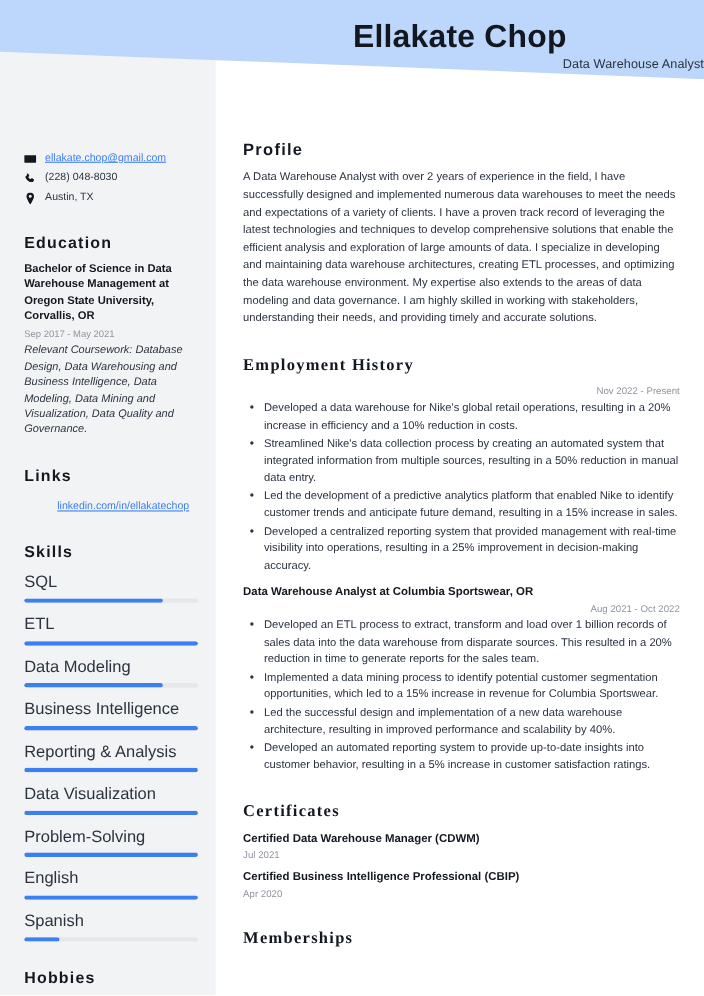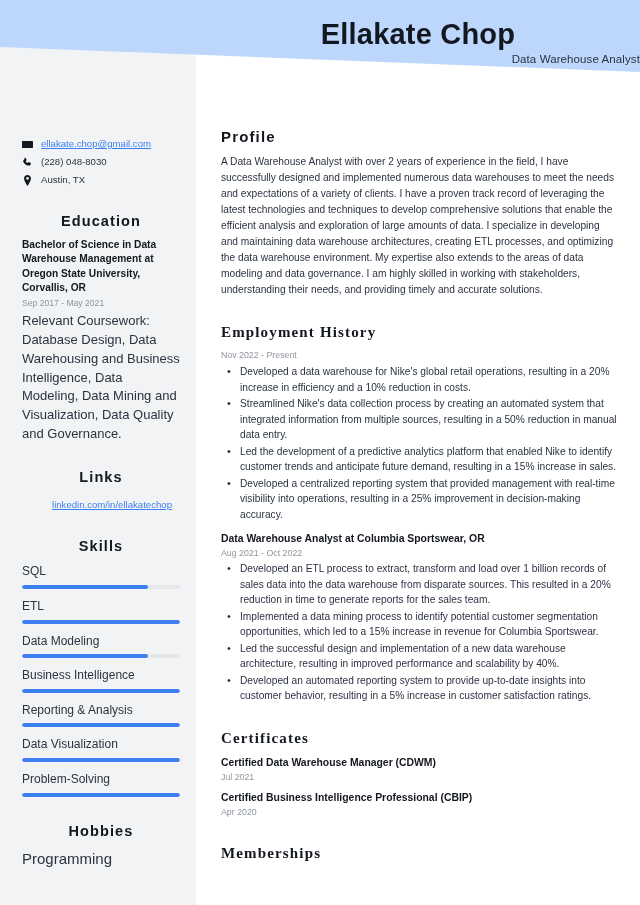--- a/index.html
+++ b/index.html
@@ -86,53 +86,53 @@
     color: #3b7ff2;
     text-decoration: underline;
     word-break: break-all;
   }
   .side-h {
     font-size: 14.5px;
     font-weight: bold;
     color: #13171f;
     letter-spacing: 1.1px;
     margin: 26px 0 9px 0;
-    text-align: center;
   }
   .edu-deg {
     font-size: 10.2px;
     font-weight: bold;
     color: #13171f;
     line-height: 1.42;
   }
   .edu-date {
     font-size: 8.6px;
     color: #8e949e;
     margin-top: 2px;
     line-height: 1.35;
   }
   .edu-desc {
-    font-size: 13px;
+    font-size: 10px;
     color: #2b3341;
     line-height: 1.44;
     margin-top: 3px;
+    font-style: italic;
   }
   .links-url {
     font-size: 9.6px;
     color: #3b7ff2;
     text-decoration: underline;
     word-break: break-all;
     line-height: 1.4;
     padding-left: 30px;
   }
   .skill {
     margin-bottom: 10px;
   }
   .skill-name {
-    font-size: 12px;
+    font-size: 15px;
     color: #2b3341;
     margin-bottom: 5px;
     line-height: 1.3;
     margin-top: 10px;
   }
   .skill-track {
     position: relative;
     width: 100%;
     height: 4px;
     background: #e6e7e9;
@@ -180,20 +180,21 @@
     font-weight: bold;
     color: #13171f;
     line-height: 1.4;
   }
   .job-date {
     font-size: 8.8px;
     color: #8e949e;
     margin-top: 1px;
     margin-bottom: 2px;
     line-height: 1.35;
+    text-align: right;
   }
   ul.bullets {
     list-style: none;
     margin: 0 0 10px 0;
     padding: 0;
   }
   ul.bullets li {
     position: relative;
     font-size: 10.2px;
     color: #2b3341;
@@ -314,20 +315,34 @@
           </div>
       </div>
       <div class="skill">
         <div class="skill-name">Problem-Solving</div>
         <div class="skill-track">
             <div class="skill-fill" style="width:100%"></div>
           </div>
       </div>
     </div>
 
+    <div>
+      <div class="skill">
+        <div class="skill-name">English</div>
+        <div class="skill-track">
+            <div class="skill-fill" style="width:100%"></div>
+          </div>
+      </div>
+      <div class="skill">
+        <div class="skill-name">Spanish</div>
+        <div class="skill-track">
+            <div class="skill-fill" style="width:20%"></div>
+          </div>
+      </div>
+    </div>
 
     <div class="side-h">Hobbies</div>
     <div class="hobby-item">Programming</div>
   </div>
 
   <div class="main">
 
     <div class="main-h">Profile</div>
     <div class="profile-p">A Data Warehouse Analyst with over 2 years of experience in the field, I have successfully designed and implemented numerous data warehouses to meet the needs and expectations of a variety of clients. I have a proven track record of leveraging the latest technologies and techniques to develop comprehensive solutions that enable the efficient analysis and exploration of large amounts of data. I specialize in developing and maintaining data warehouse architectures, creating ETL processes, and optimizing the data warehouse environment. My expertise also extends to the areas of data modeling and data governance. I am highly skilled in working with stakeholders, understanding their needs, and providing timely and accurate solutions.</div>
 

